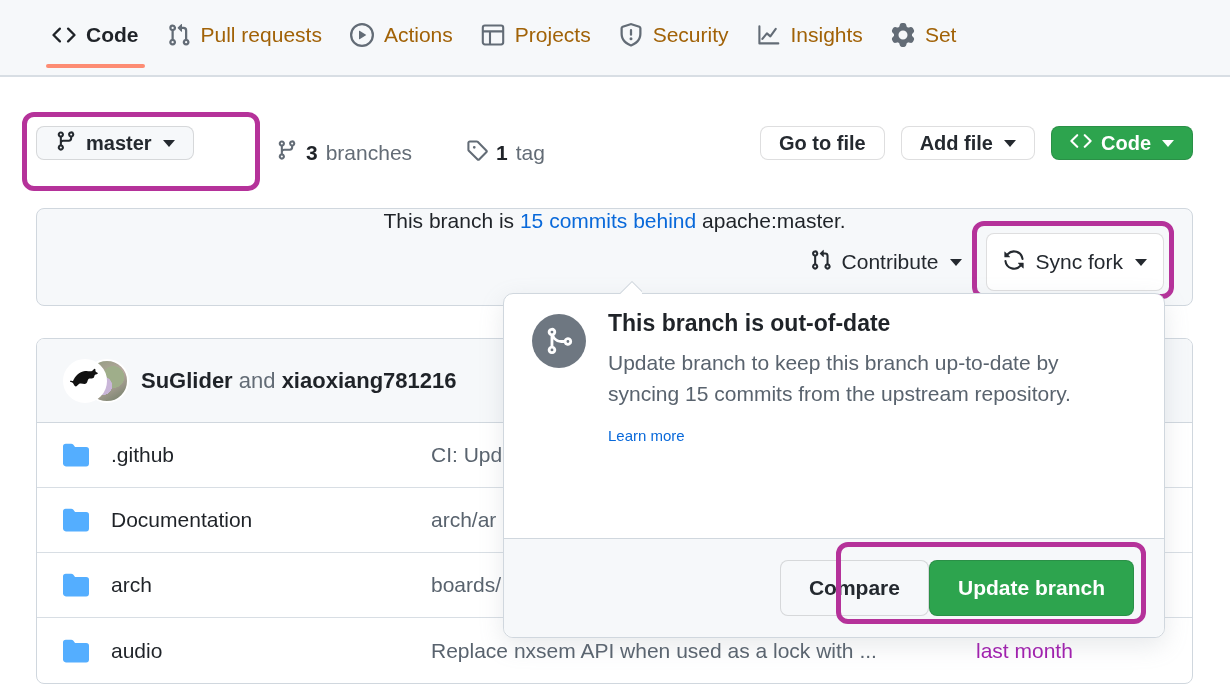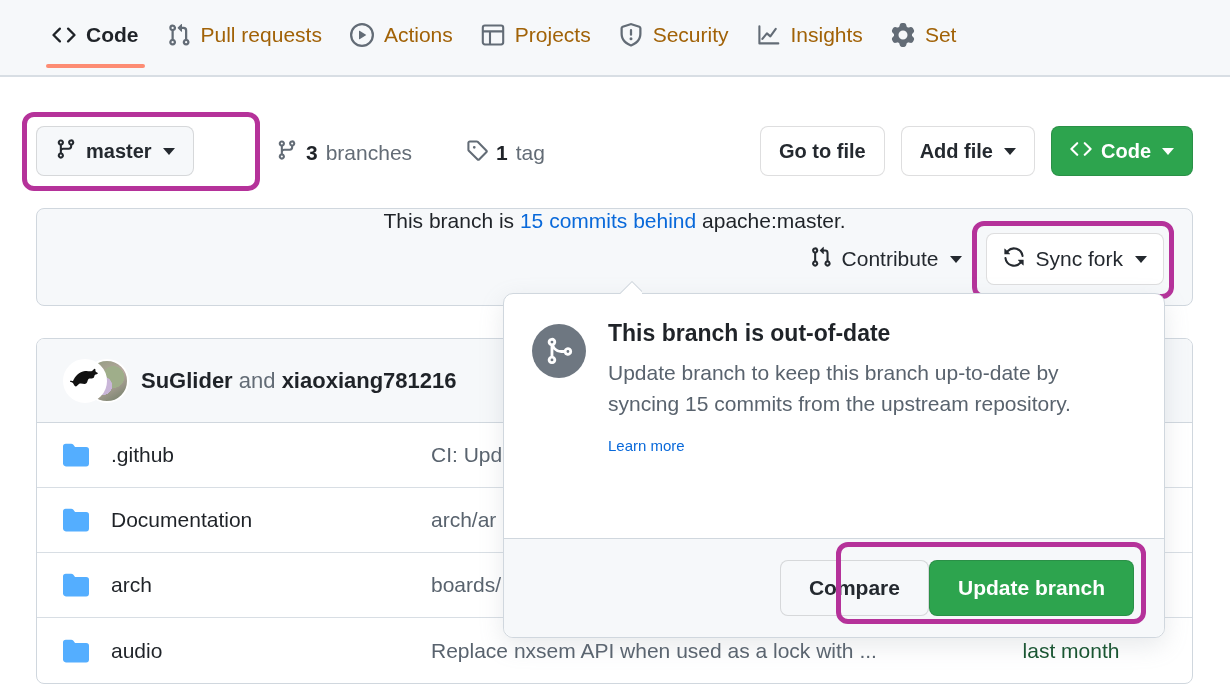--- a/index.html
+++ b/index.html
@@ -37,21 +37,21 @@
   }
   .nav-item.active { color: #1f2328; font-weight: bold; }
   .nav-item.active .tab-underline {
     position: absolute; left: 8px; right: 8px; bottom: 2px;
     height: 4px; border-radius: 6px; background: #fd8c73;
   }
   .nav-icon { display: flex; align-items: center; justify-content: center; color: #636c76; }
   .nav-item.active .nav-icon { color: #1f2328; }
   .btn {
     display: inline-flex; align-items: center; gap: 9px;
-    height: 50px; padding: 0 18px;
+    height: 34px; padding: 0 18px;
     background: #f6f8fa;
     border: 1px solid rgba(31,35,40,0.15);
     border-radius: 8px;
     font-size: 20px; font-weight: bold; color: #24292f;
     cursor: pointer; white-space: nowrap; justify-content: flex-end;
   }
   .btn.plain { background: #ffffff; }
   .btn-green {
     background: #2da44e; border-color: rgba(27,31,36,0.15);
     color: #ffffff;
@@ -110,21 +110,21 @@
     margin-left: auto; display: flex; align-items: center; gap: 18px;
   }
   .ghost-btn {
     display: inline-flex; align-items: center; gap: 10px;
     font-size: 21px; color: #24292f; cursor: pointer;
     white-space: nowrap; font-weight: normal;
     padding: 10px 6px;
   }
   .sync-btn {
     display: inline-flex; align-items: center; gap: 10px;
-    height: 52px; padding: 0 16px;
+    height: 58px; padding: 0 16px;
     background: #ffffff;
     border: 1px solid rgba(31,35,40,0.15);
     border-radius: 8px;
     font-size: 21px; color: #24292f; cursor: pointer;
     white-space: nowrap;
   }
 
   
   .file-box {
     position: absolute; left: 36px; top: 338px;
@@ -166,22 +166,22 @@
   .folder-icon { flex: none; width: 26px; margin-right: 22px; display: flex; }
   .file-name {
     font-size: 21px; color: #1f2328; white-space: nowrap;
     width: 320px; flex: none; cursor: pointer;
   }
   .file-msg {
     font-size: 21px; color: #59636e; white-space: nowrap;
     overflow: hidden; flex: 1; cursor: pointer;
   }
   .file-age {
-    font-size: 21px; color: #14532d; white-space: nowrap;
-    text-align: center; width: 190px; flex: none;
+    font-size: 21px; color: #a21caf; white-space: nowrap;
+    text-align: left; width: 190px; flex: none;
   }
 
   
   .popup {
     position: absolute; left: 503px; top: 293px;
     width: 662px; height: 345px;
     background: #ffffff;
     border: 1px solid #d0d7de;
     border-radius: 10px;
     box-shadow: 0 8px 24px rgba(140,149,159,0.2);
@@ -190,21 +190,21 @@
   .popup-caret {
     position: absolute; left: 620px; top: 281px;
     width: 22px; height: 13px; z-index: 51;
     overflow: hidden;
   }
   .popup-caret::after {
     content: ""; position: absolute; left: 2px; top: 4px;
     width: 18px; height: 18px; background: #ffffff;
     border: 1px solid #d0d7de; transform: rotate(45deg);
   }
-  .popup-body { padding: 26px 28px 0 28px; display: flex; gap: 22px; }
+  .popup-body { padding: 16px 28px 0 28px; display: flex; gap: 22px; }
   .merge-badge {
     width: 54px; height: 54px; border-radius: 50%;
     background: #6e7781; flex: none;
     display: flex; align-items: center; justify-content: center;
     margin-top: 4px;
   }
   .popup-title { font-size: 23px; font-weight: bold; color: #1f2328; margin: 0 0 10px 0; }
   .popup-text { font-size: 21px; color: #59636e; line-height: 1.48; margin: 0 16px 18px 0; }
   .popup-link { font-size: 15px; color: #0969da; text-decoration: none; cursor: pointer; }
   .popup-footer {

